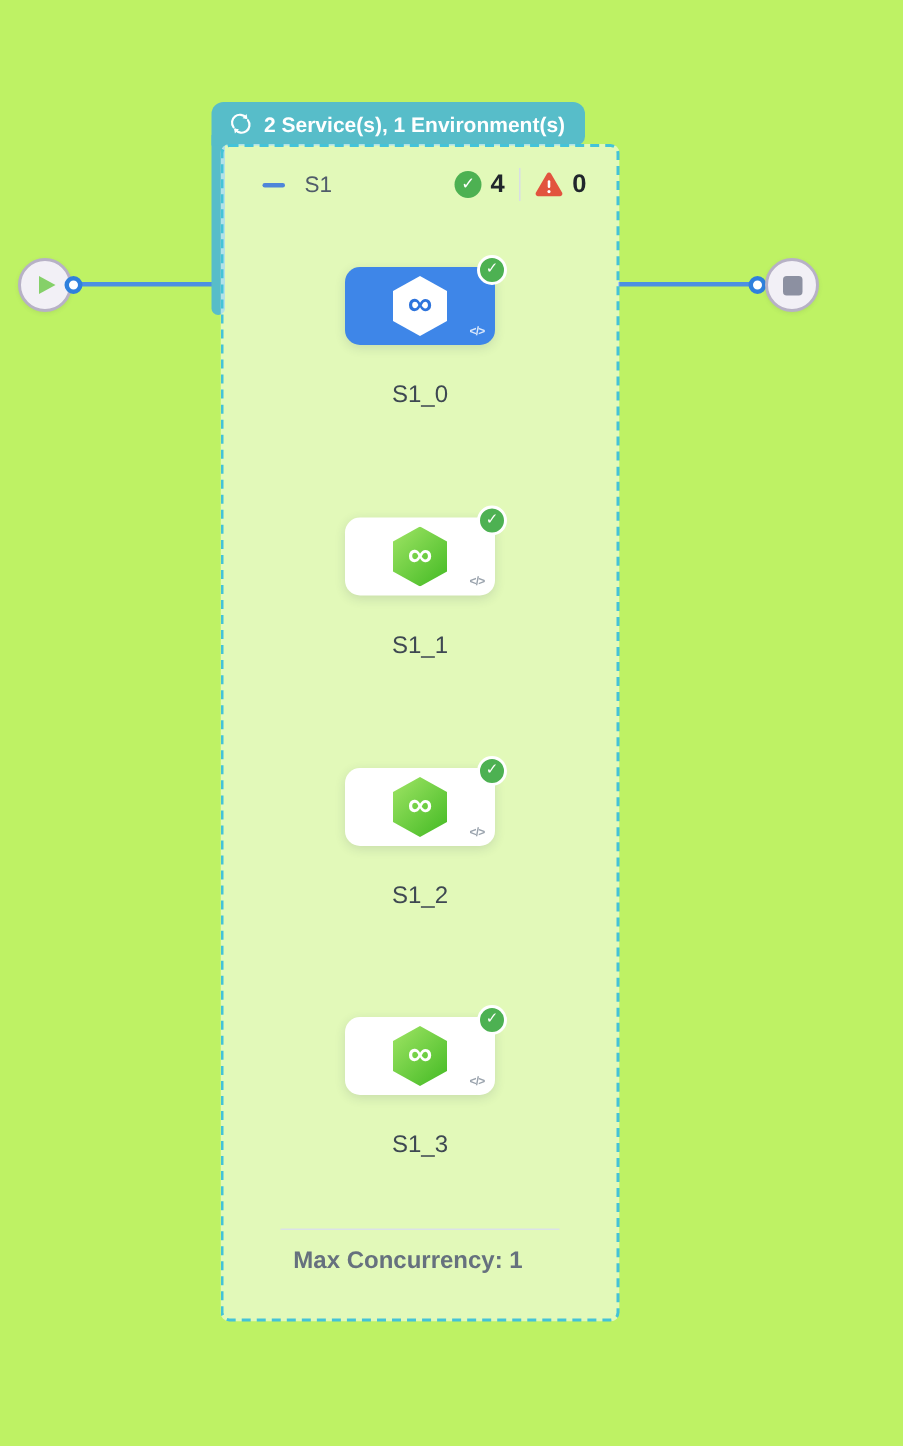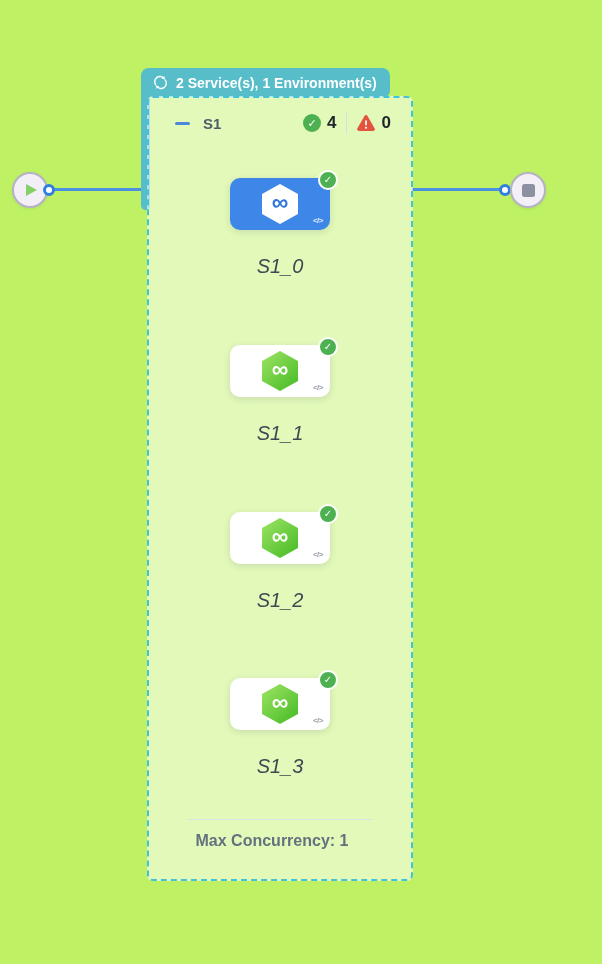--- a/index.html
+++ b/index.html
@@ -56,21 +56,21 @@
   }
 
   
   .stage-header {
     position:absolute; left:0; right:0; top:14px;
     display:flex; align-items:center; justify-content:space-between;
     padding:0 20px 0 26px;
   }
   .stage-title-wrap { display:flex; align-items:center; gap:13px; cursor:pointer; }
   .minus-icon { width:15px; height:3px; background:#4e86d9; border-radius:2px; }
-  .stage-title { font-size:15px; color:#505c6a; font-weight:700; }
+  .stage-title { font-size:15px; color:#505c6a; font-weight:400; }
   .stage-counts { display:flex; align-items:center; gap:6px; }
   .count-num { font-size:17px; font-weight:600; color:#21262c; }
   .check-circle {
     width:18px; height:18px; border-radius:50%; background:#4db152; color:#fff;
     display:flex; align-items:center; justify-content:center;
     font-size:11px; font-weight:bold; line-height:1;
   }
   .count-sep { width:1px; height:22px; background:#d8dee5; margin:0 3px; }
 
   
@@ -98,21 +98,21 @@
     position:absolute; right:7px; bottom:5px;
     font-size:8px; font-weight:bold; color:#9aa3ad; letter-spacing:-0.5px;
   }
   .selected .code-glyph { color:#dce9fb; }
   .step-check {
     position:absolute; top:-8px; right:-8px; width:20px; height:20px; box-sizing:border-box;
     border:2px solid #fff; border-radius:50%; background:#4db152; color:#fff;
     display:flex; align-items:center; justify-content:center;
     font-size:10px; font-weight:bold; line-height:1;
   }
-  .step-label { margin-top:25px; font-size:20px; color:#3e4852;font-style:italic; }
+  .step-label { margin-top:25px; font-size:16px; color:#3e4852; }
 
   
   .footer-divider {
     position:absolute; left:38px; top:721px; width:186px; height:1px; background:#dbe2e8;
   }
   .max-concurrency {
     position:absolute; left:0; right:16px; top:734px; text-align:center;
     font-size:16px; font-weight:bold; color:#66717e;
   }
 </style>

